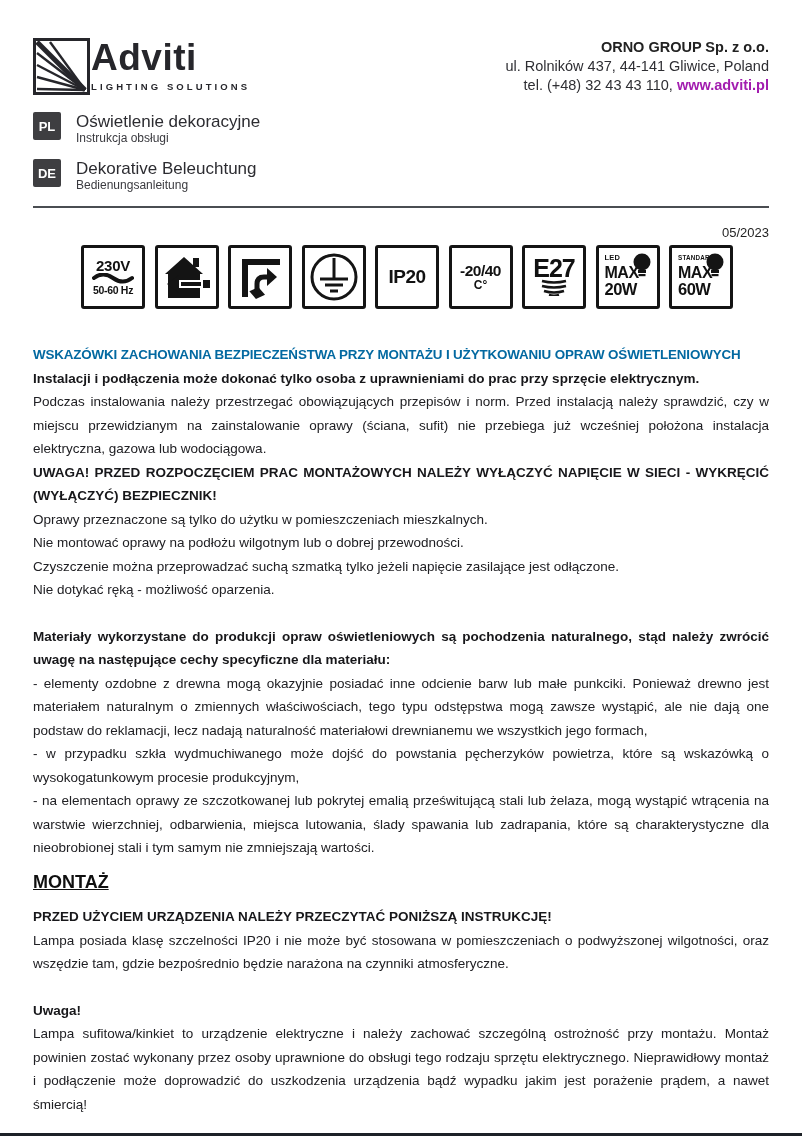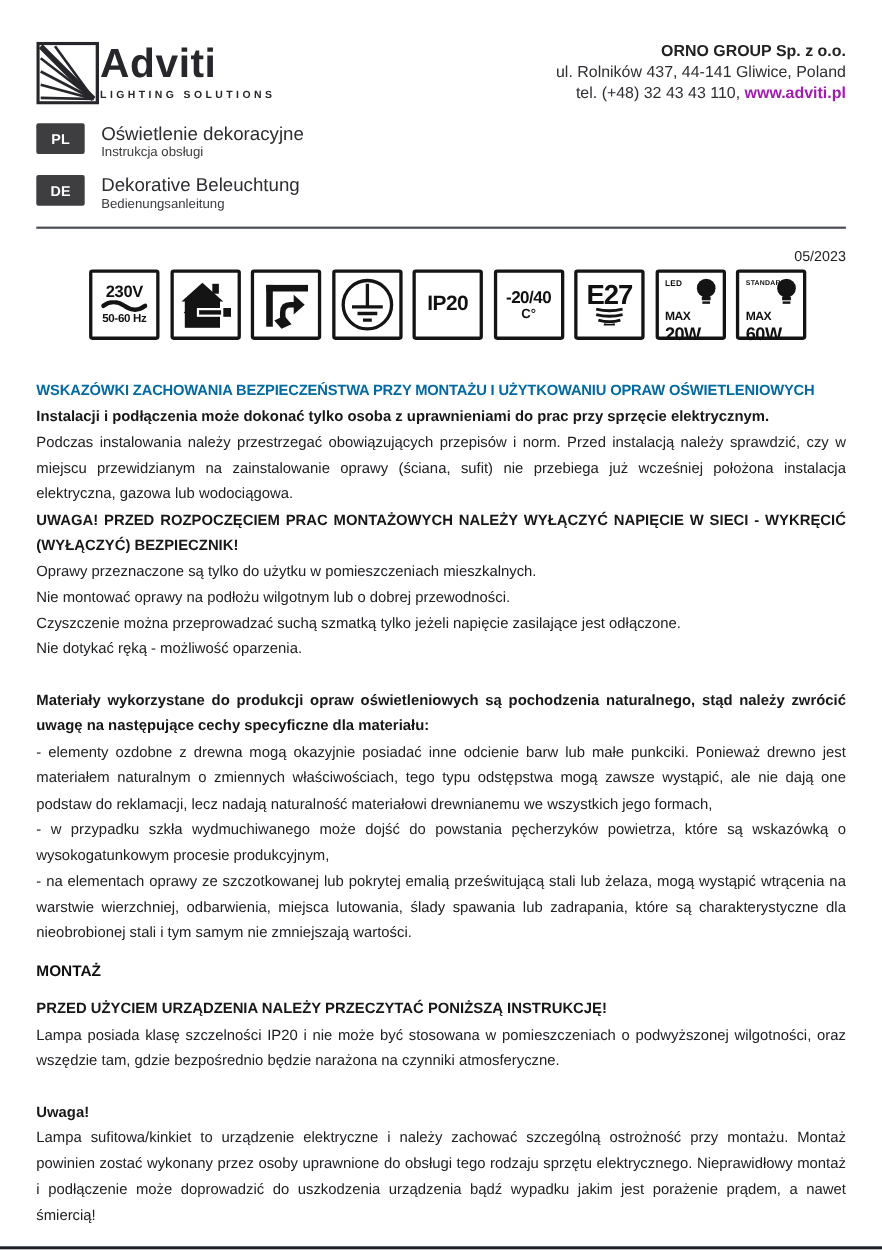--- a/index.html
+++ b/index.html
@@ -23,21 +23,21 @@
   .brand-name { font-size: 37px; line-height: 36px; font-weight: 700; letter-spacing: 0.5px; color: #26262b; }
   .brand-sub { font-size: 9.5px; font-weight: 700; letter-spacing: 3.1px; color: #26262b; margin-top: 5px; }
   .company { text-align: right; font-size: 14.5px; line-height: 19px; color: #2e2e33; }
   .company .co-name { font-weight: 700; color: #222; }
   .company .site { font-weight: 700; color: #a21caf; text-align: right; }
 
   
   .langs { margin-top: 17px; }
   .lang-row { display: flex; align-items: flex-start; margin-bottom: 13px; }
   .lang-badge {
-    width: 44px; height: 28px; border-radius: 2px;
+    width: 28px; height: 28px; border-radius: 2px;
     background: #3e3e41; color: #ffffff;
     font-size: 13px; font-weight: 700;
     display: flex; align-items: center; justify-content: center;
     flex: 0 0 auto;
   }
   .lang-text { margin-left: 15px; }
   .lang-title { font-size: 17px; line-height: 19px; color: #2c2c31; }
   .lang-sub { font-size: 12px; line-height: 15px; color: #3a3a3f; }
 
   .rule { border: 0; border-top: 2px solid #4a4d52; margin-top: 2px; }
@@ -54,36 +54,36 @@
   }
   .sym .t-volt { font-size: 15px; font-weight: 800; letter-spacing: -0.3px; line-height: 15px; }
   .sym .t-hz { font-size: 10.5px; font-weight: 800; line-height: 11px; letter-spacing: -0.3px; }
   .sym .t-ip { font-size: 19px; font-weight: 800; letter-spacing: -0.5px; }
   .sym .t-temp { font-size: 15.5px; font-weight: 800; line-height: 16px; letter-spacing: -0.5px; }
   .sym .t-c { font-size: 12px; font-weight: 800; line-height: 13px; }
   .sym .t-e27 { font-size: 25px; font-weight: 800; line-height: 21px; letter-spacing: -1px; }
   .sym-bulbcell { align-items: flex-start; justify-content: flex-start; padding: 5px 0 0 6px; }
   .sym-bulbcell .t-lbl { font-size: 7.5px; font-weight: 800; letter-spacing: 0.2px; line-height: 9px; }
   .sym-bulbcell .t-lbl-sm { font-size: 6.3px; }
-  .sym-bulbcell .t-max { font-size: 11px; font-weight: 800; line-height: 16px; letter-spacing: -0.5px; margin-top: 18px; }
+  .sym-bulbcell .t-max { font-size: 16px; font-weight: 800; line-height: 16px; letter-spacing: -0.5px; margin-top: 3px; }
   .sym-bulbcell .t-watt { font-size: 16.5px; font-weight: 800; line-height: 17px; letter-spacing: -0.5px; }
   .bulb { position: absolute; top: 5px; right: 5px; }
 
   
   .doc { margin-top: 34px; }
   .doc h1 {
     font-size: 13.4px; font-weight: 800; color: #0369a1;
     letter-spacing: -0.15px; line-height: 23.5px; white-space: nowrap;
   }
   .doc p { font-size: 13.5px; line-height: 23.5px; color: #202024; }
   .doc p.b { font-weight: 700; color: #17171a; }
   .doc p.j { text-align: justify; text-align-last: left; }
   .gap { height: 23px; }
   .gap-sm { height: 11px; }
-  .doc h2 { font-size: 14px; font-weight: 800; color: #0f0f0f; line-height: 23.5px; }
+  .doc h2 { font-size: 18px; font-weight: 800; color: #0f0f0f; line-height: 23.5px; text-decoration: underline; }
 </style>
 </head>
 <body>
 
 <div class="page">
 
   <div class="header">
     <div class="brand">
       <svg class="brand-mark" viewBox="0 0 57 57">
         <rect x="1.5" y="1.5" width="54" height="54" fill="none" stroke="#26262b" stroke-width="3"></rect>

